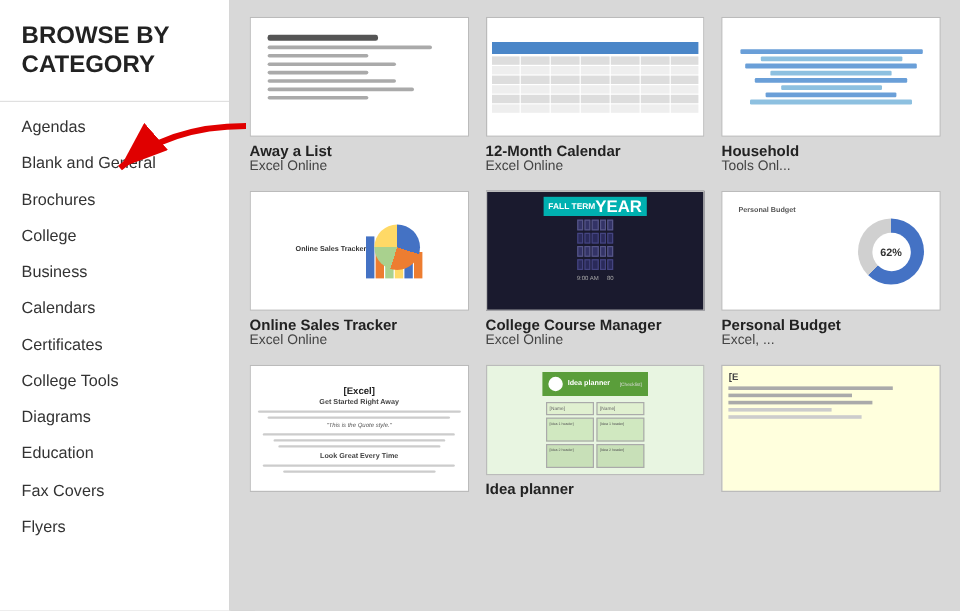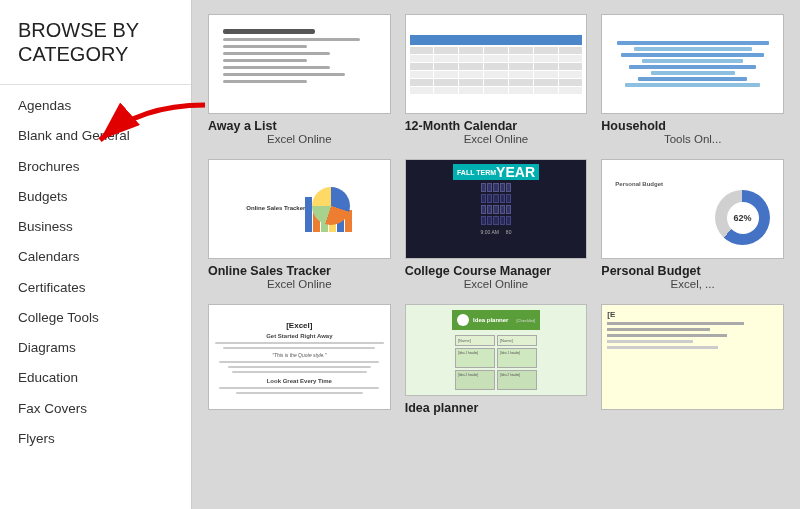--- a/index.html
+++ b/index.html
@@ -18,21 +18,21 @@
       min-width: 192px;
       background: #ffffff;
       height: 509px;
       overflow: hidden;
       padding: 18px 0 0 0;
       border-right: 1px solid #ccc;
     }
 
     .sidebar-title {
       font-size: 20px;
-      font-weight: 400;
+      font-weight: 700;
       color: #222;
       padding: 0 18px 18px 18px;
       line-height: 1.2;
       border-bottom: 1px solid #e0e0e0;
       margin-bottom: 6px;
     }
 
     .sidebar-item {
       font-size: 13.5px;
       color: #333;
@@ -82,21 +82,20 @@
 
     .template-name {
       font-size: 12.5px;
       font-weight: 600;
       color: #222;
     }
 
     .template-source {
       font-size: 11.5px;
       color: #444;
-      text-align: center;
     }
 
     
     .thumb-make-a-list {
       background: #fff;
       display: flex;
       flex-direction: column;
       align-items: flex-start;
       justify-content: flex-start;
       padding: 6px;
@@ -146,21 +145,21 @@
       font-size: 7px;
       font-weight: bold;
     }
 
     
     .thumb-personal {
       background: #fff;
       width: 100%;
       height: 100%;
       display: flex;
-      align-items: flex-end;
+      align-items: flex-start;
       justify-content: center;
       padding: 8px;
     }
     .donut-chart {
       width: 55px;
       height: 55px;
       border-radius: 50%;
       background: conic-gradient(#4472c4 0% 62%, #d0d0d0 62% 100%);
       display: flex;
       align-items: center;
@@ -246,21 +245,21 @@
   </style>
 </head>
 <body>
 
 <div class="sidebar">
   <div class="sidebar-title">BROWSE BY<br>CATEGORY</div>
 
   <div class="sidebar-item">Agendas</div>
   <div class="sidebar-item">Blank and General</div>
   <div class="sidebar-item">Brochures</div>
-  <div class="sidebar-item">Budgets</div>
+  <div class="sidebar-item">College</div>
   <div class="sidebar-item">Business</div>
   <div class="sidebar-item">Calendars</div>
   <div class="sidebar-item">Certificates</div>
   <div class="sidebar-item">College Tools</div>
   <div class="sidebar-item">Diagrams</div>
   <div class="sidebar-item">Education</div>
   <div class="sidebar-item">Fax Covers</div>
   <div class="sidebar-item">Flyers</div>
 </div>
 

